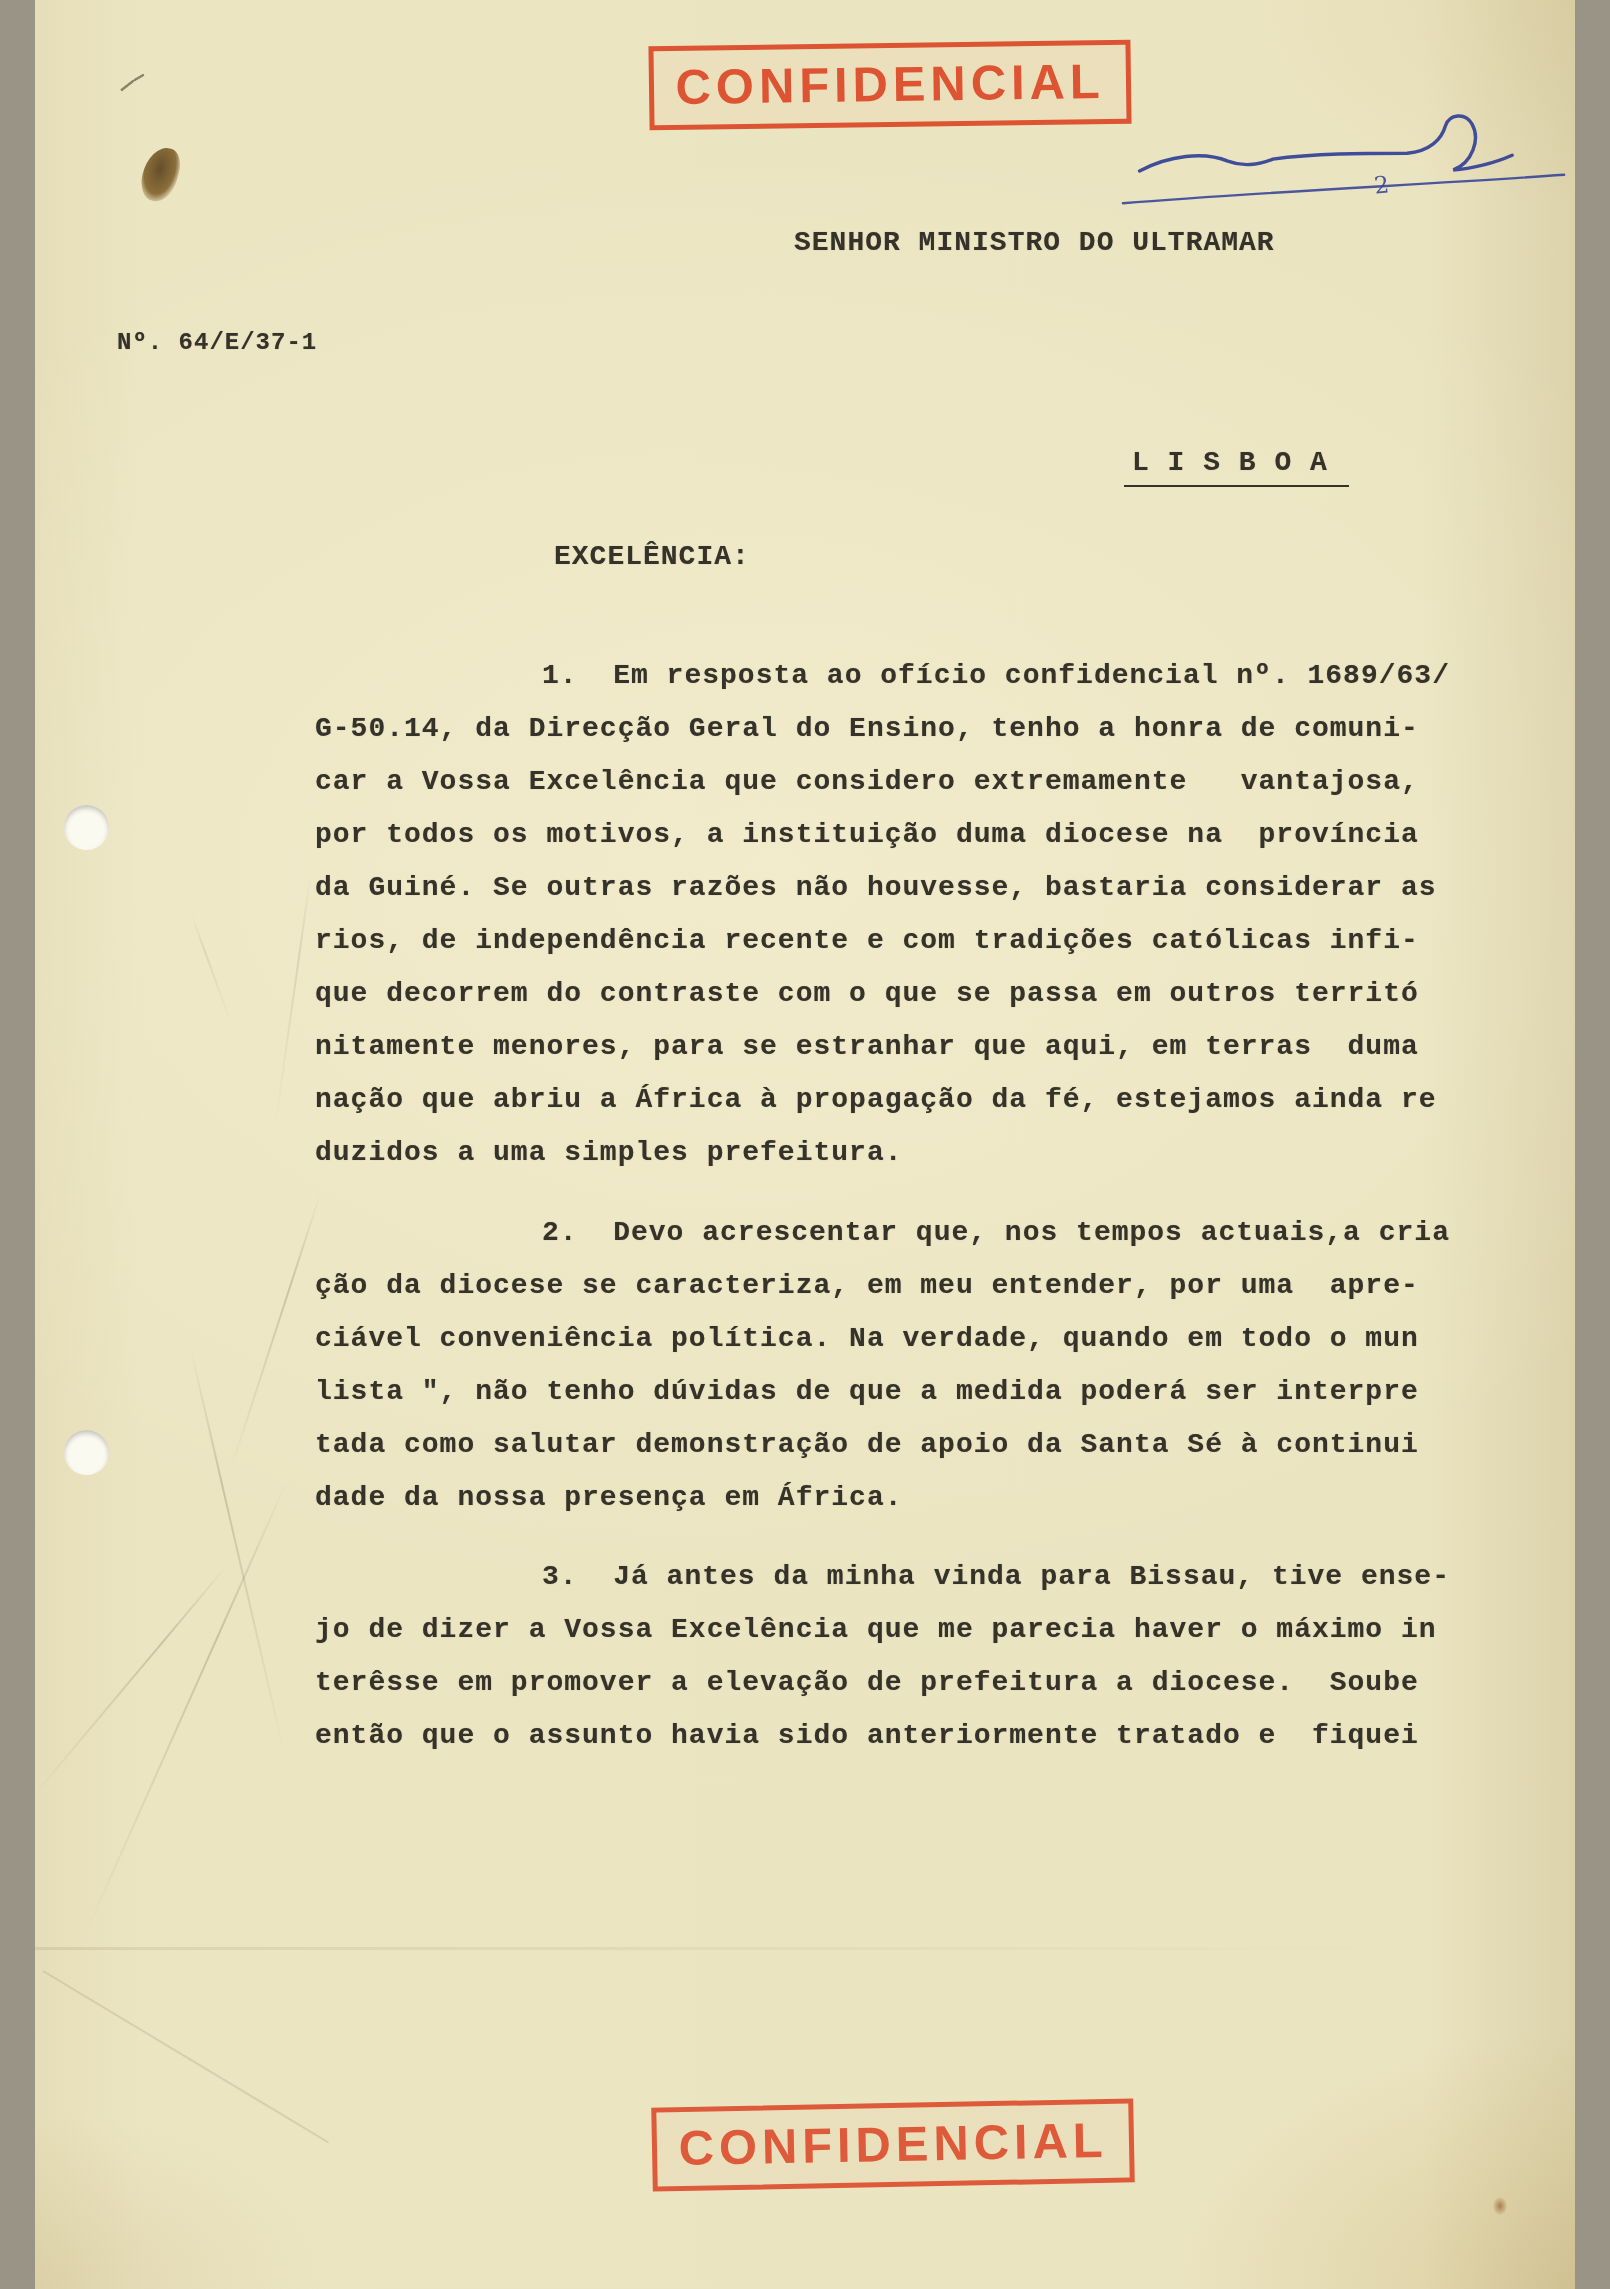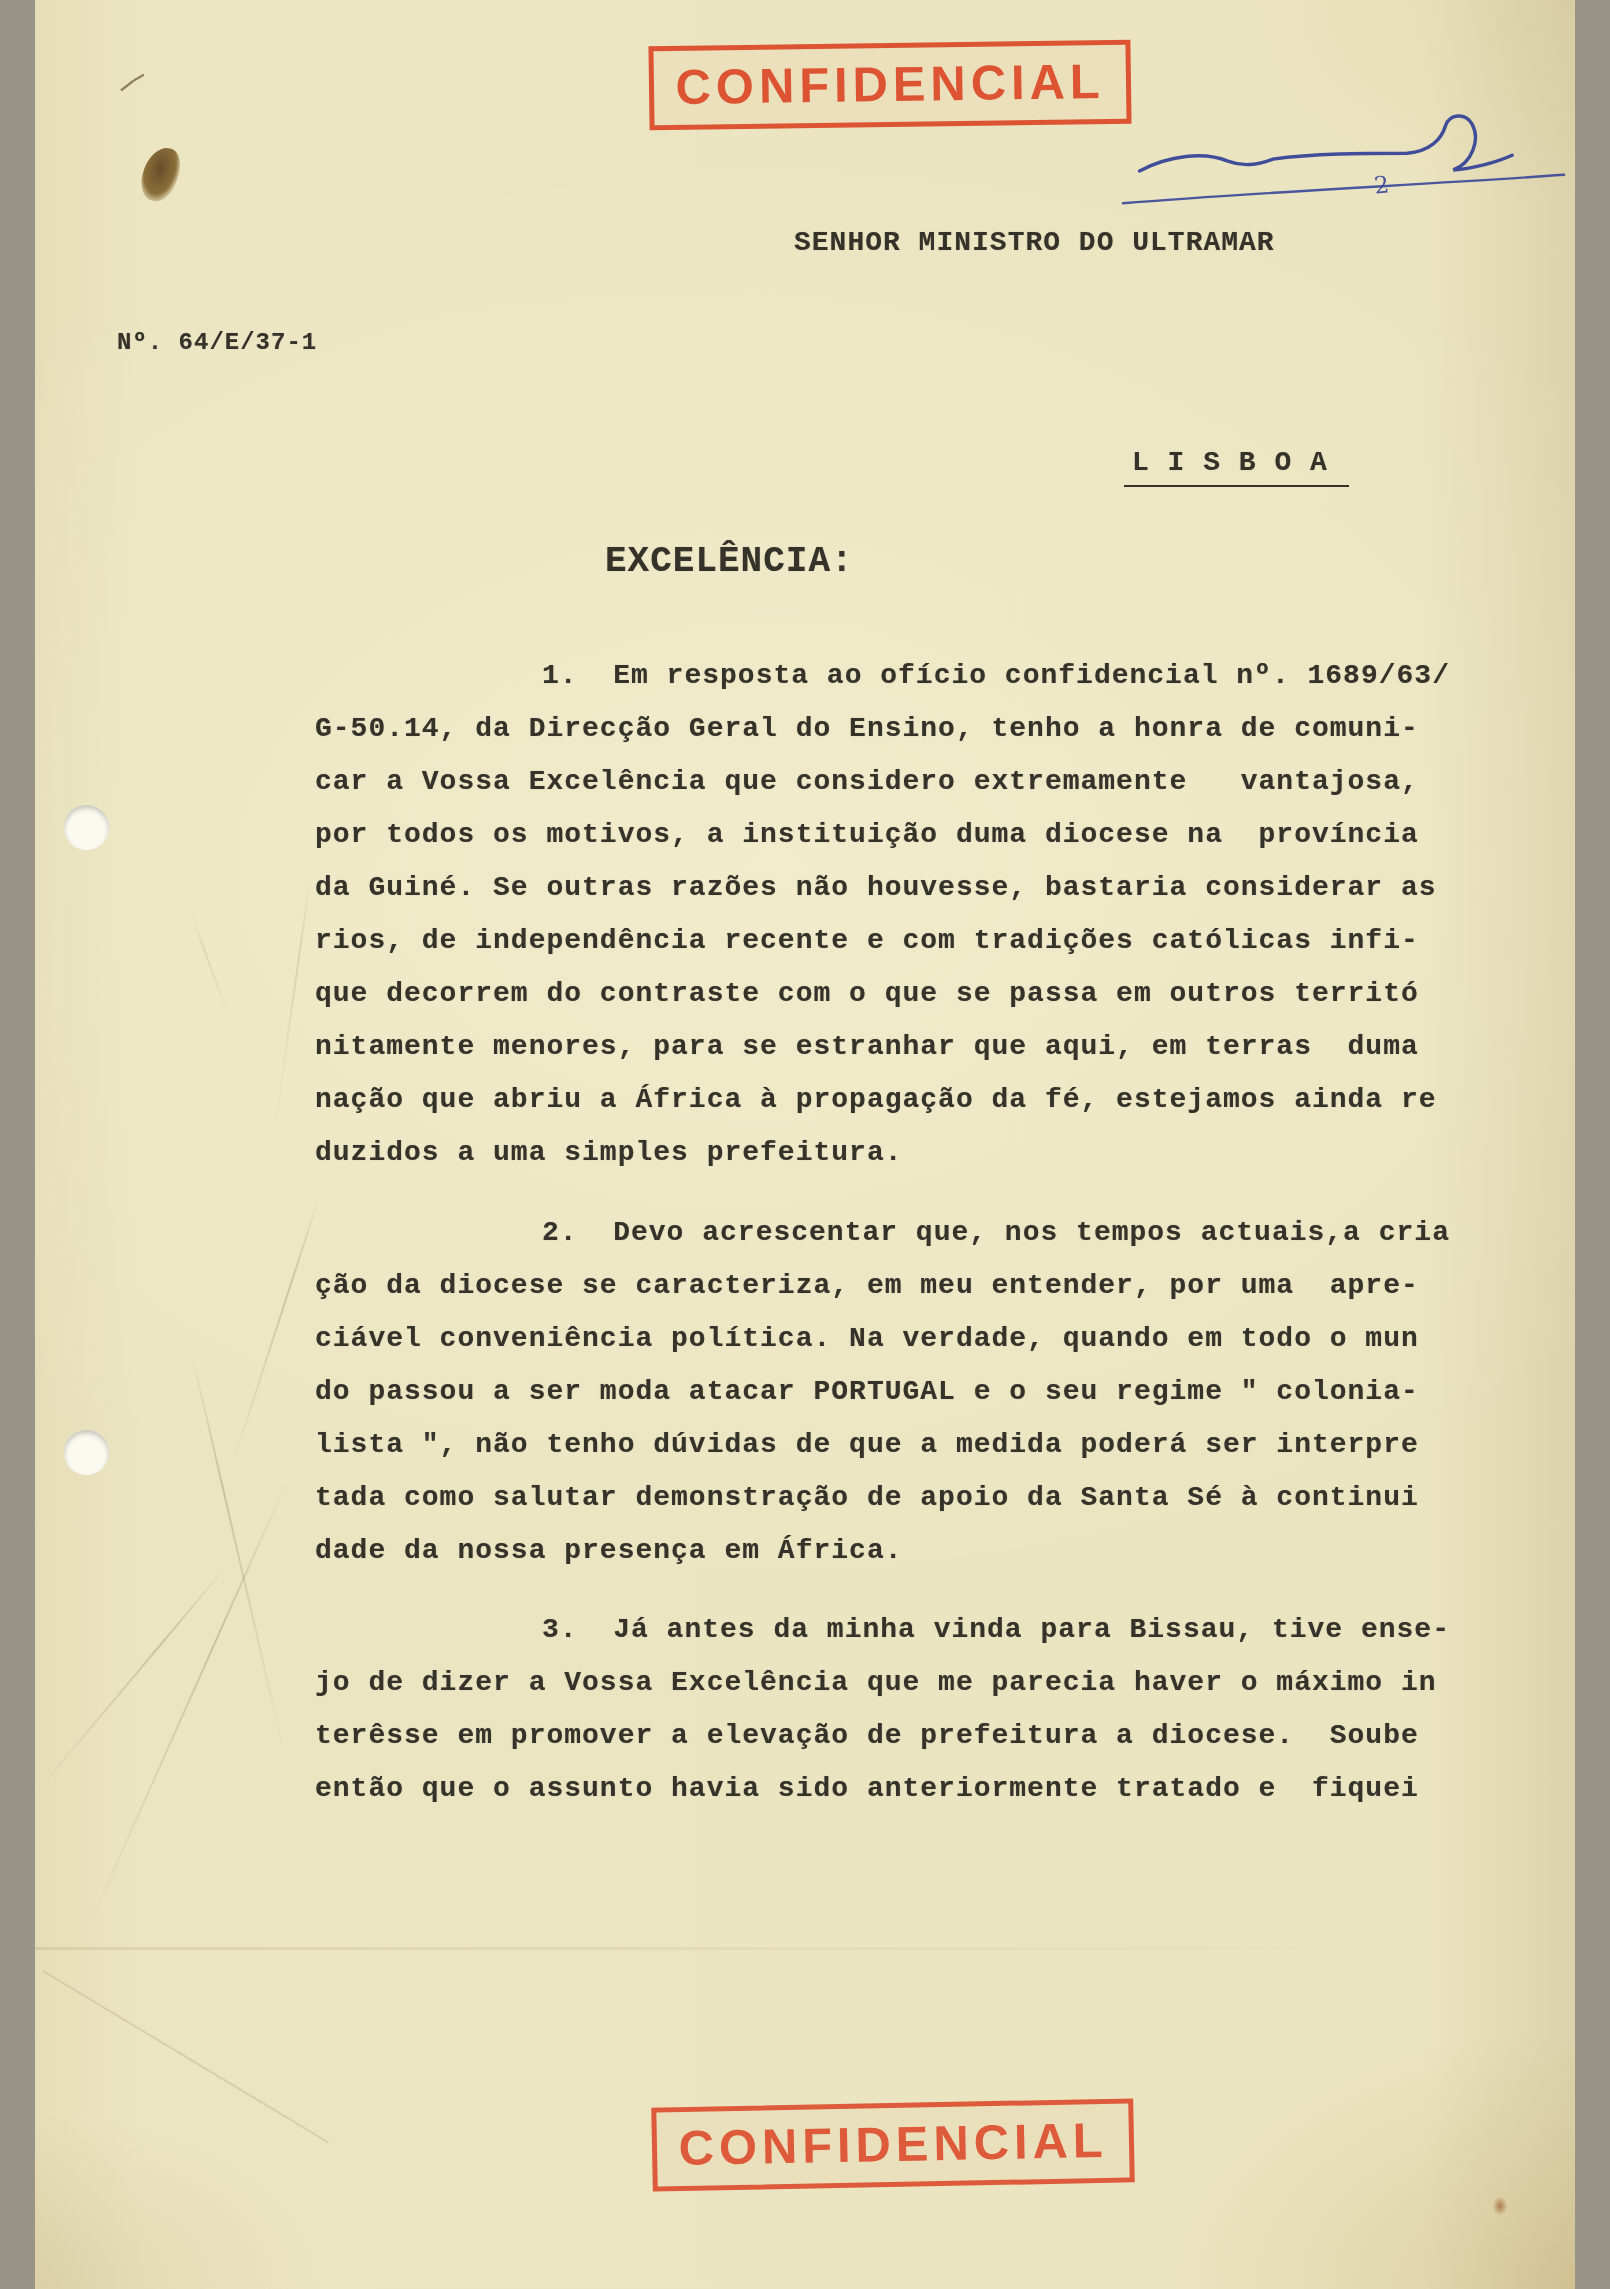--- a/index.html
+++ b/index.html
@@ -21,21 +21,21 @@
     font-family:"Liberation Mono","DejaVu Sans Mono",monospace;
     font-weight:700;
     color:#35322a;
     text-shadow:0 0 1px rgba(53,50,42,0.35);
     white-space:pre;
   }
   .recipient{left:759px;top:227px;font-size:28px;letter-spacing:1px;}
   .reference{left:82px;top:329px;font-size:24px;letter-spacing:1px;}
   .city{left:1018px;top:416px;font-size:28px;letter-spacing:1px;}
   .city .city-text{display:inline-block;border-bottom:2.9px solid #35322a;padding:0 21.6px 6.9px 7.8px;}
-  .salutation{left:570px;top:541px;font-size:36px;letter-spacing:1px;}
+  .salutation{left:519px;top:541px;font-size:28px;letter-spacing:1px;}
   .body-text{
     position:absolute;left:273px;top:642px;width:1191px;
     font-size:28px;line-height:53px;letter-spacing:1px;
     font-weight:700;color:#35322a;
     text-shadow:0 0 1px rgba(53,50,42,0.35);
   }
   .para{margin:7px;}
   .para + .para{margin-top:26.5px;}
   .line{white-space:pre;}
   .line.first{padding-left:227px;}
@@ -148,21 +148,20 @@
       <div class="line">rios, de independência recente e com tradições católicas infi-</div>
       <div class="line">que decorrem do contraste com o que se passa em outros territó</div>
       <div class="line">nitamente menores, para se estranhar que aqui, em terras  duma</div>
       <div class="line">nação que abriu a África à propagação da fé, estejamos ainda re</div>
       <div class="line">duzidos a uma simples prefeitura.</div>
     </div>
     <div class="para">
       <div class="line first">2.  Devo acrescentar que, nos tempos actuais,a cria</div>
       <div class="line">ção da diocese se caracteriza, em meu entender, por uma  apre-</div>
       <div class="line">ciável conveniência política. Na verdade, quando em todo o mun</div>
-      <div class="line">do passou a ser moda atacar PORTUGAL e o seu regime " colonia-</div>
       <div class="line">lista ", não tenho dúvidas de que a medida poderá ser interpre</div>
       <div class="line">tada como salutar demonstração de apoio da Santa Sé à continui</div>
       <div class="line">dade da nossa presença em África.</div>
     </div>
     <div class="para">
       <div class="line first">3.  Já antes da minha vinda para Bissau, tive ense-</div>
       <div class="line">jo de dizer a Vossa Excelência que me parecia haver o máximo in</div>
       <div class="line">terêsse em promover a elevação de prefeitura a diocese.  Soube</div>
       <div class="line">então que o assunto havia sido anteriormente tratado e  fiquei</div>
     </div>

